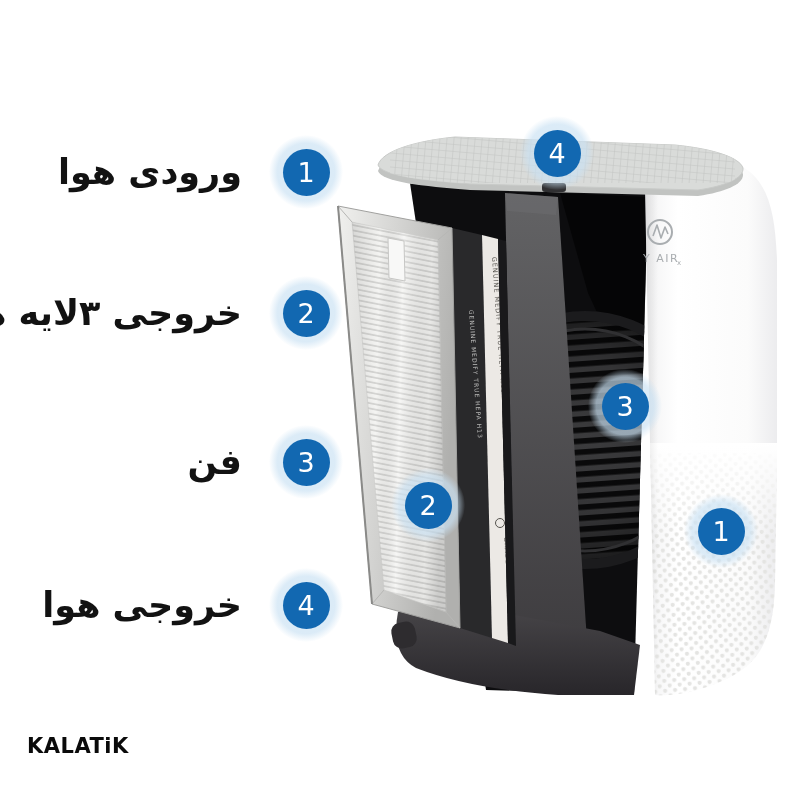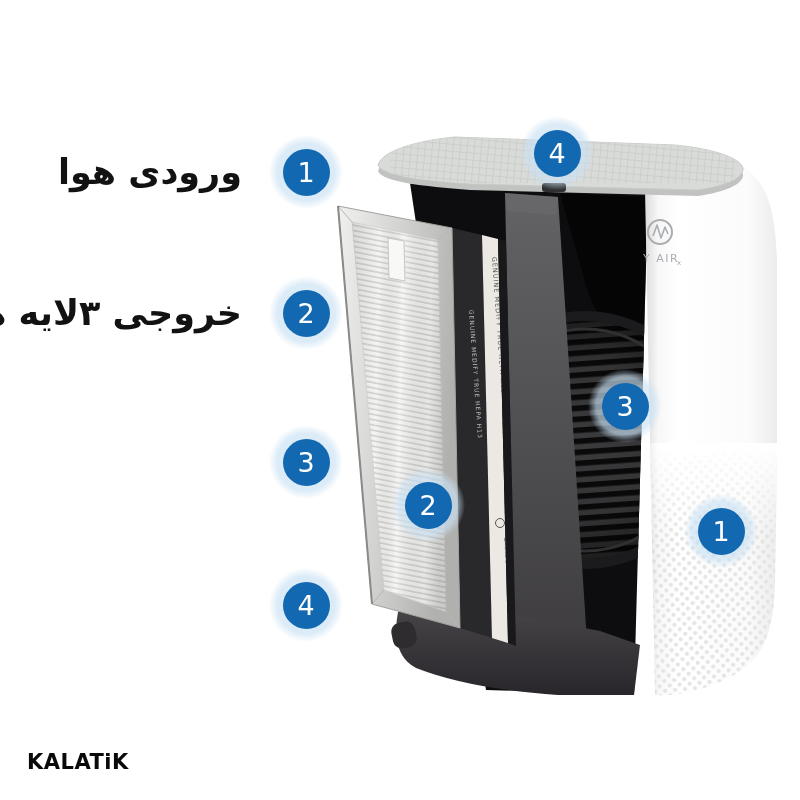--- a/index.html
+++ b/index.html
@@ -19,21 +19,21 @@
     position:absolute;inset:0;border-radius:50%;
     background:radial-gradient(circle, rgba(201,225,243,0.72) 0%, rgba(201,225,243,0.66) 55%, rgba(201,225,243,0.0) 71%);
   }
   .badge{
     position:absolute;left:13.5px;top:13.5px;width:47px;height:47px;border-radius:50%;
     background:#1268b1;color:#ffffff;display:flex;align-items:center;justify-content:center;
     font-size:27px;font-weight:400;
   }
   
   .logo{
-    position:absolute;left:27px;top:750px;font-size:21px;font-weight:800;
+    position:absolute;left:27px;top:734px;font-size:21px;font-weight:800;
     letter-spacing:0.5px;color:#0a0a0a;
   }
 </style>
 </head>
 <body>
 
 <div class="canvas">
 
   <svg class="product-svg" viewBox="0 0 460 650" aria-hidden="true">
     <defs>
@@ -167,20 +167,22 @@
 
       <path d="M22,117 L108,135 L116,507 L54,485 Z" fill="url(#pleats)" stroke="#c8c8c6" stroke-width="0.5"></path>
       <path d="M22,117 L108,135 L116,507 L54,485 Z" fill="url(#pleatShade)"></path>
 
       <path d="M58,133 L74,136 L75,176 L59,173 Z" fill="#f8f8f7" stroke="#c6c6c4" stroke-width="1"></path>
     </g>
   </svg>
 
   <div class="part-label" style="top:146px">ورودی هوا</div>
   <div class="part-label" style="top:287px">خروجی ۳لایه هپا</div>
+  <div class="part-label" style="top:436px">فن</div>
+  <div class="part-label" style="top:579px">خروجی هوا</div>
 
   <div class="badge-wrap" style="left:269px;top:135px">
     <div class="halo"></div>
     <div class="badge">1</div>
   </div>
   <div class="badge-wrap" style="left:269px;top:276px">
     <div class="halo"></div>
     <div class="badge">2</div>
   </div>
   <div class="badge-wrap" style="left:269px;top:425px">

